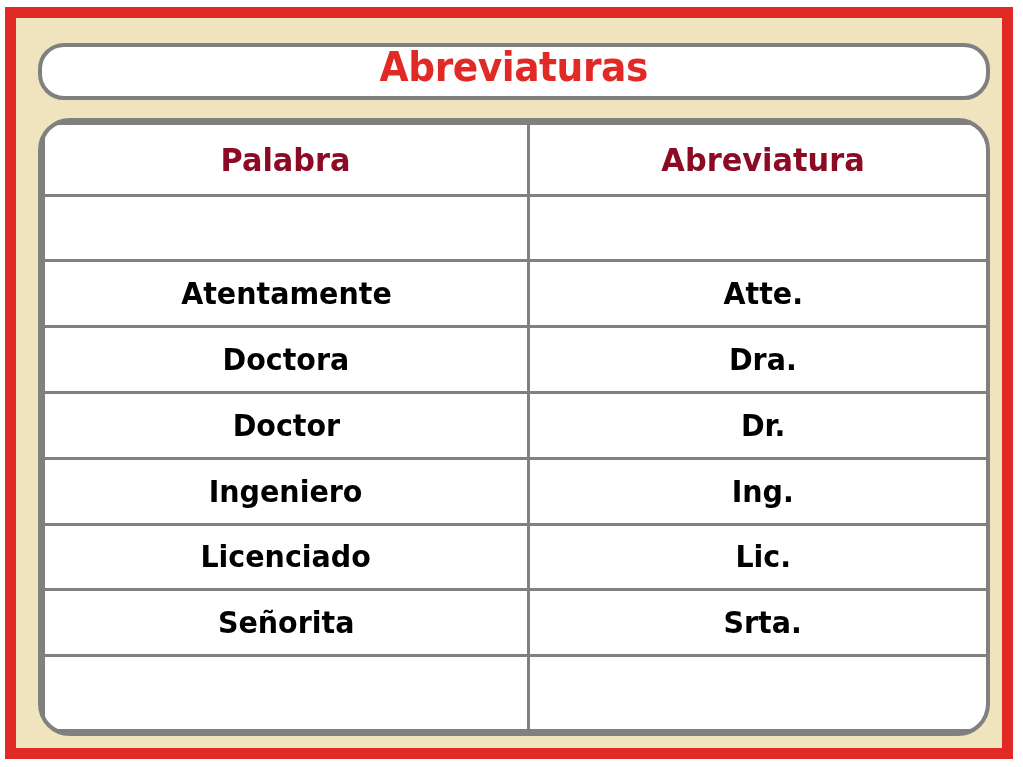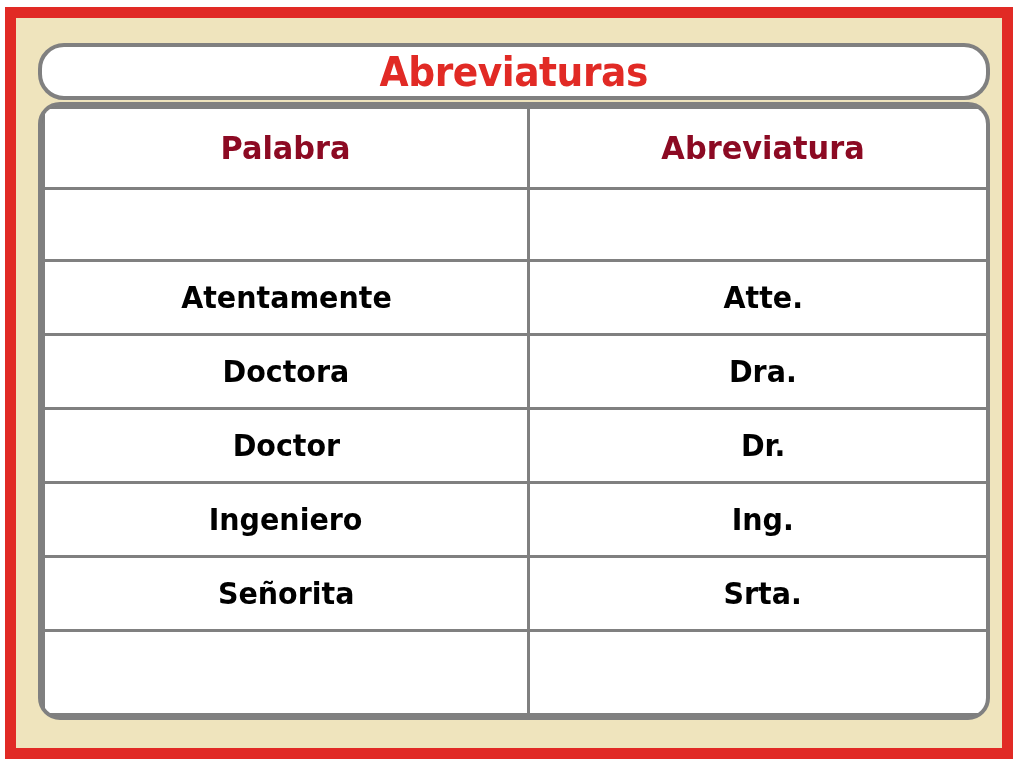--- a/index.html
+++ b/index.html
@@ -31,44 +31,44 @@
     position: absolute;
     left: 22px;
     top: 25px;
     width: 952px;
     height: 57px;
     background: #ffffff;
     border: 4px solid #808080;
     border-radius: 26px / 26px;
     box-sizing: border-box;
     display: flex;
-    align-items: center;
+    align-items: flex-start;
     justify-content: center;
   }
   .title-text {
     color: #e12a25;
     font-family: "DejaVu Sans", sans-serif;
     font-weight: bold;
     font-size: 40px;
     letter-spacing: -0.5px;
     line-height: 1;
     transform: scaleX(0.94);
     white-space: nowrap;
   }
 
   
   .table-wrap {
     position: absolute;
     left: 22px;
-    top: 84px;
+    top: 100px;
     width: 952px;
     height: 618px;
     background: #737373;
     border: 4px solid #808080;
-    border-radius: 22px;
+    border-radius: 32px;
     box-sizing: border-box;
     overflow: hidden;
   }
   .tbl {
     width: 100%;
     height: 100%;
     border-collapse: collapse;
     table-layout: fixed;
   }
   .tbl td {
@@ -169,20 +169,28 @@
 
         <tr class="row-data">
           <td class="col-word">
             <span class="cell-text">Ingeniero</span>
           </td>
           <td class="col-abbr">
             <span class="cell-text">Ing.</span>
           </td>
         </tr>
 
+        <tr class="row-data">
+          <td class="col-word">
+            <span class="cell-text">Licenciado</span>
+          </td>
+          <td class="col-abbr">
+            <span class="cell-text">Lic.</span>
+          </td>
+        </tr>
 
 
         <tr class="row-data">
           <td class="col-word">
             <span class="cell-text">Señorita</span>
           </td>
           <td class="col-abbr">
             <span class="cell-text">Srta.</span>
           </td>
         </tr>

